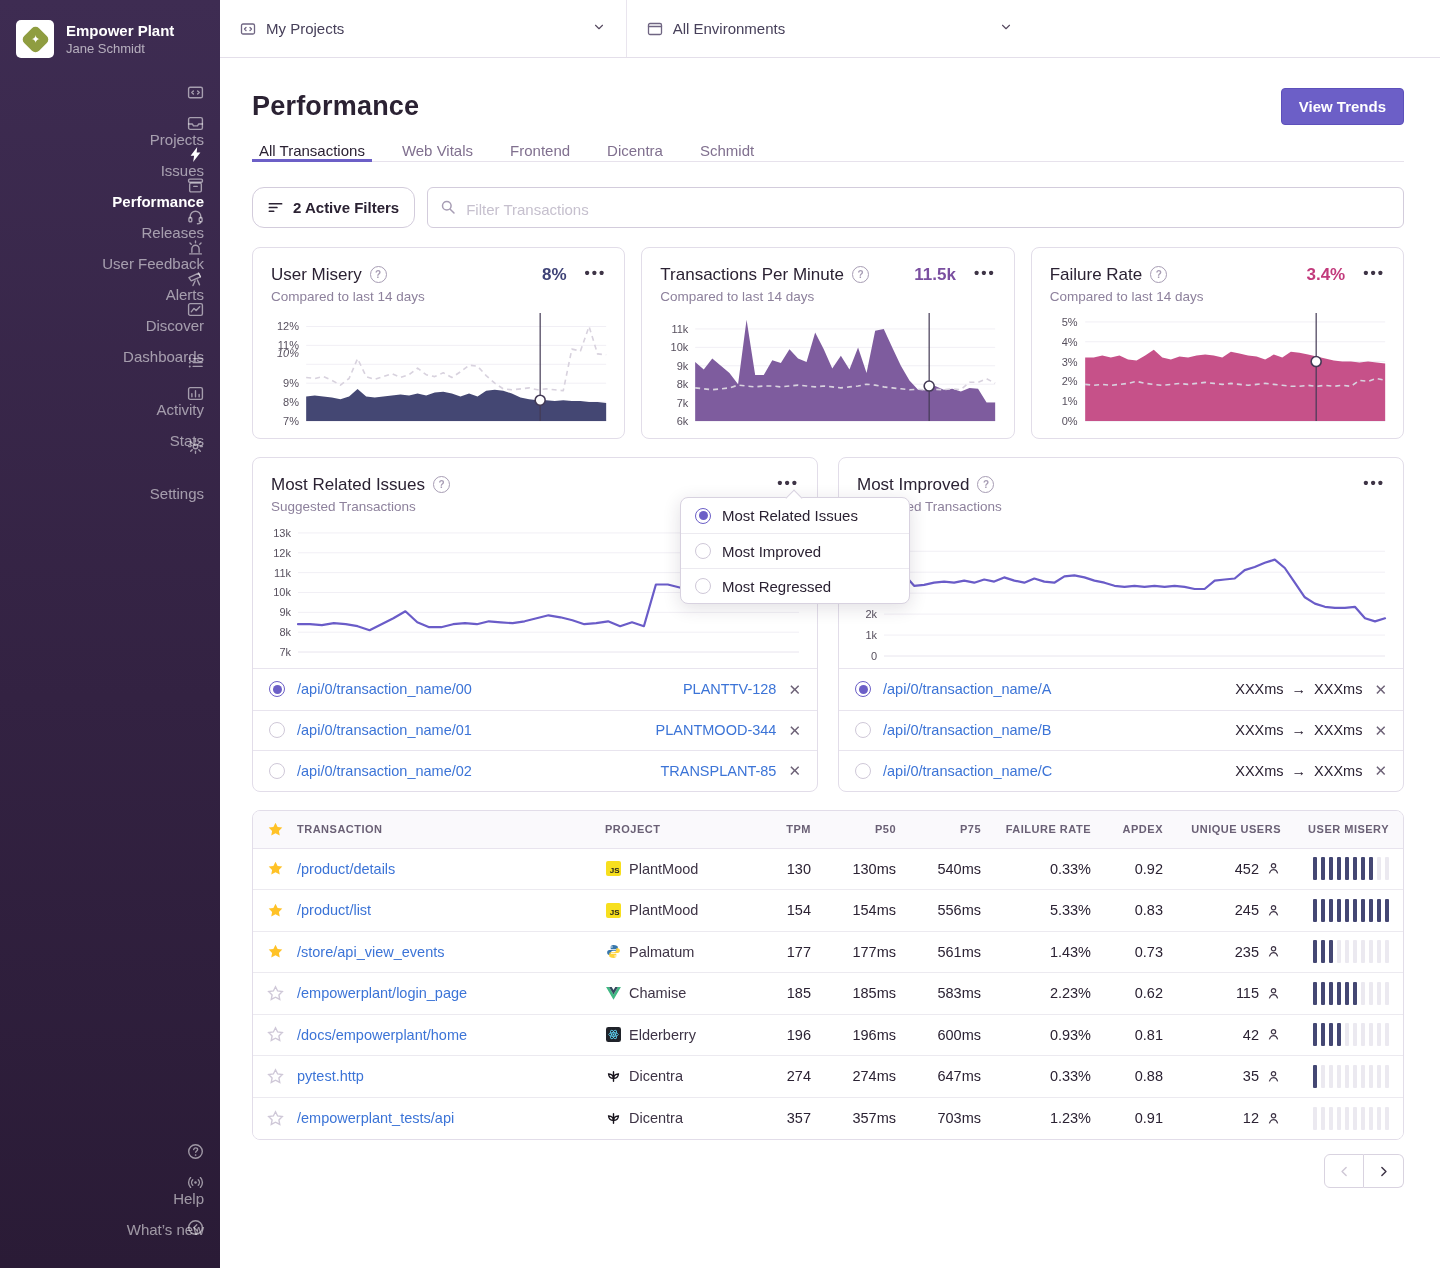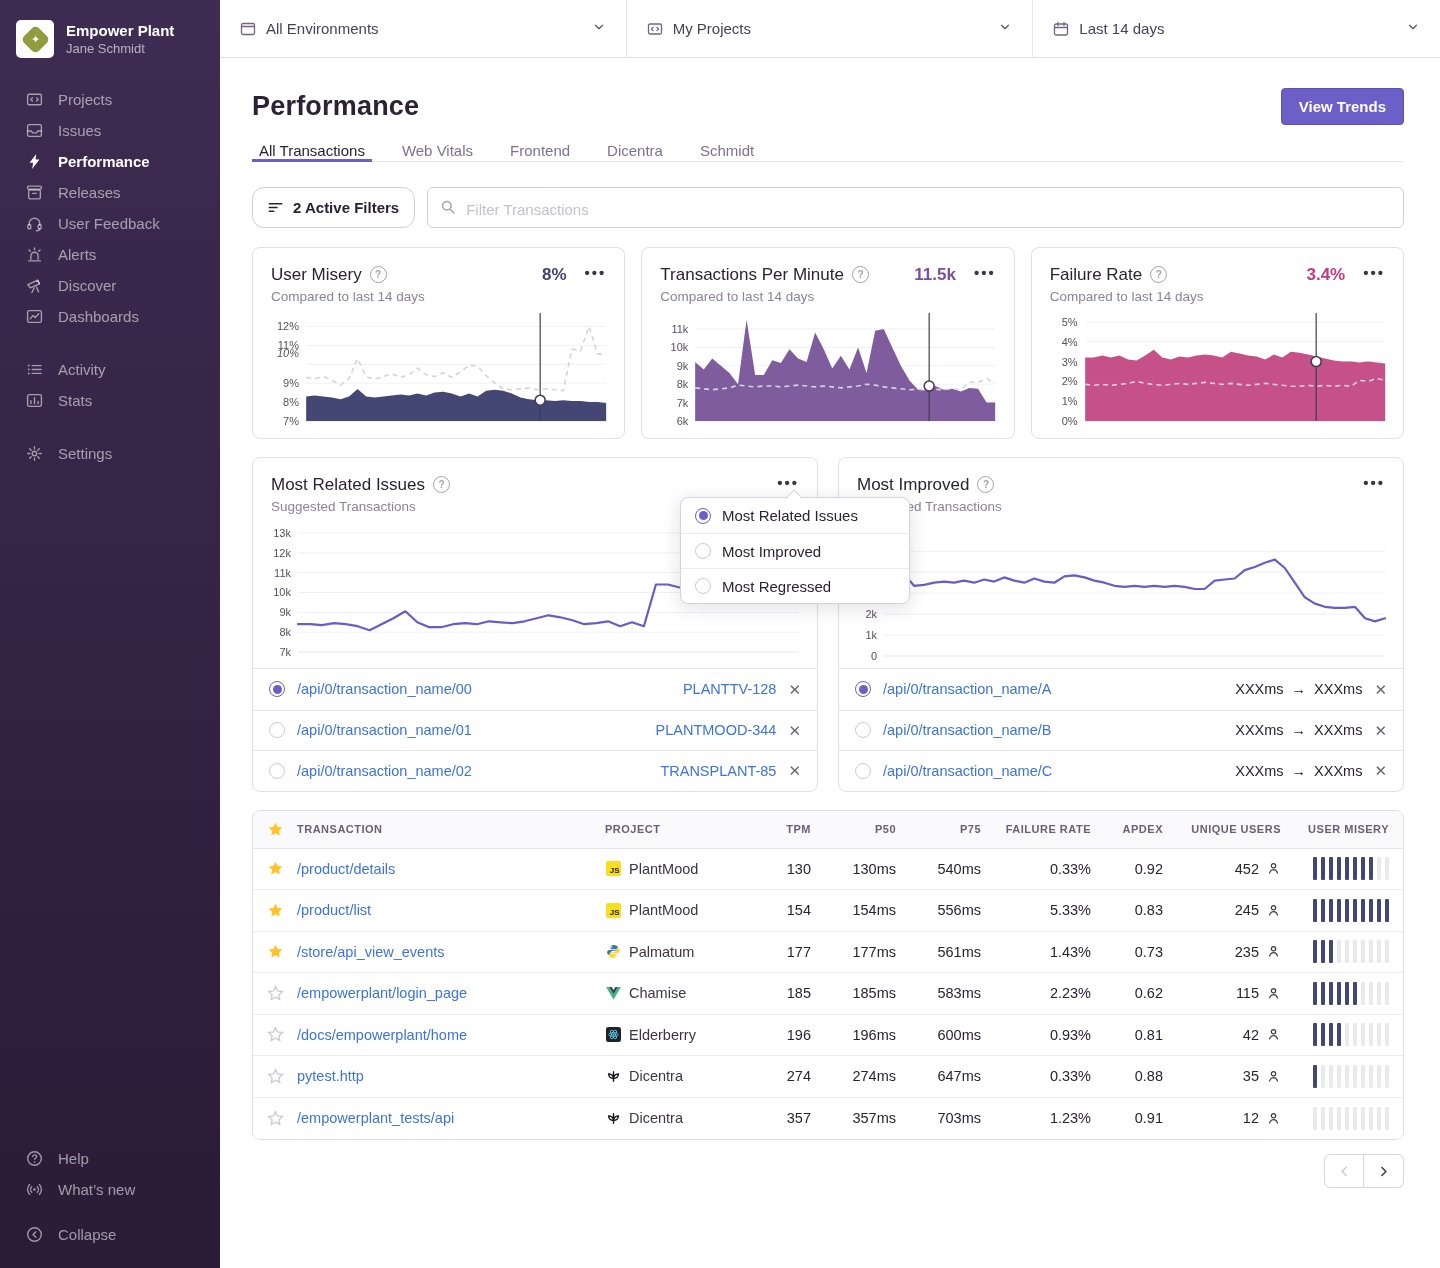--- a/index.html
+++ b/index.html
@@ -14,22 +14,22 @@
   .logo { width:38px; height:38px; background:#fff; border-radius:5px; display:flex; align-items:center; justify-content:center; }
   .diamond { width:21px; height:21px; background:#8f9d40; border-radius:5px; transform:rotate(45deg); display:flex; align-items:center; justify-content:center; }
   .diamond span { transform:rotate(-45deg); color:#fff; font-size:11px; }
   .org-name { color:#fff; font-weight:700; font-size:15px; }
   .org-user { color:rgba(255,255,255,.62); font-size:13px; margin-top:2px; }
   nav.navgroup { display:flex; flex-direction:column; }
   #nav-secondary { margin-top:22px; }
   #nav-settings { margin-top:22px; }
   #nav-footer { margin-top:0; }
   #nav-collapse { margin-top:14px; }
-  .nav-item { display:flex; align-items:center; gap:15px; height:31px; padding:0 16px 0 25px;
-              color:rgba(255,255,255,.55); font-size:15px; cursor:pointer; }
+  .nav-item { display:flex; align-items:flex-end; gap:30px; height:31px; padding:0 16px 0 25px;
+              color:rgba(255,255,255,.55); font-size:15px; cursor:pointer;flex-direction:column; }
   .nav-item.active { color:#fff; font-weight:700; }
   .nav-item .nav-icon { width:18px; height:18px; display:flex; align-items:center; justify-content:center; }
   .nav-item svg { width:17px; height:17px; stroke:currentColor; fill:none; stroke-width:1.3; stroke-linecap:round; stroke-linejoin:round; }
   .nav-item svg .fill { fill:currentColor; stroke:none; }
   .spacer { flex:1; }
 
   
   .main { flex:1; display:flex; flex-direction:column; min-width:0; }
   .topbar { height:58px; flex:0 0 58px; display:grid; grid-template-columns:1fr 1fr 1fr; border-bottom:1px solid #e4dfea; background:#fff; }
   .selector { display:flex; align-items:center; gap:10px; padding:0 20px; border-right:1px solid #e9e5ee; cursor:pointer; color:#47405a; font-size:15px; }
@@ -291,44 +291,34 @@
           </span>
           <span class="nav-label">Collapse</span>
         </div>
       </nav>
   </aside>
 
   <div class="main">
     <header class="topbar">
       <div class="selector">
         <svg viewBox="0 0 16 16">
-            <rect x="1.5" y="2.5" width="13" height="11" rx="1.5"></rect>
-            <path d="M1.5 5.5h13"></path>
-          </svg>
-        <span>All Environments</span>
-        <span class="chev"><svg viewBox="0 0 16 16">
-              <path d="M4 6l4 4 4-4"></path>
-            </svg></span>
-      </div>
-      <div class="selector">
-        <svg viewBox="0 0 16 16">
             <rect x="1.5" y="3" width="13" height="10" rx="1.5"></rect>
             <path d="M6 6.5 4.5 8 6 9.5 M10 6.5 11.5 8 10 9.5"></path>
           </svg>
         <span>My Projects</span>
         <span class="chev"><svg viewBox="0 0 16 16">
               <path d="M4 6l4 4 4-4"></path>
             </svg></span>
       </div>
       <div class="selector">
         <svg viewBox="0 0 16 16">
-            <rect x="1.5" y="3" width="13" height="11" rx="1.5"></rect>
-            <path d="M1.5 6.5h13 M5 1.5v3 M11 1.5v3"></path>
+            <rect x="1.5" y="2.5" width="13" height="11" rx="1.5"></rect>
+            <path d="M1.5 5.5h13"></path>
           </svg>
-        <span>Last 14 days</span>
+        <span>All Environments</span>
         <span class="chev"><svg viewBox="0 0 16 16">
               <path d="M4 6l4 4 4-4"></path>
             </svg></span>
       </div>
     </header>
 
     <div class="content">
 
       <div class="page-head">
         <h1 class="page-title">Performance</h1>

